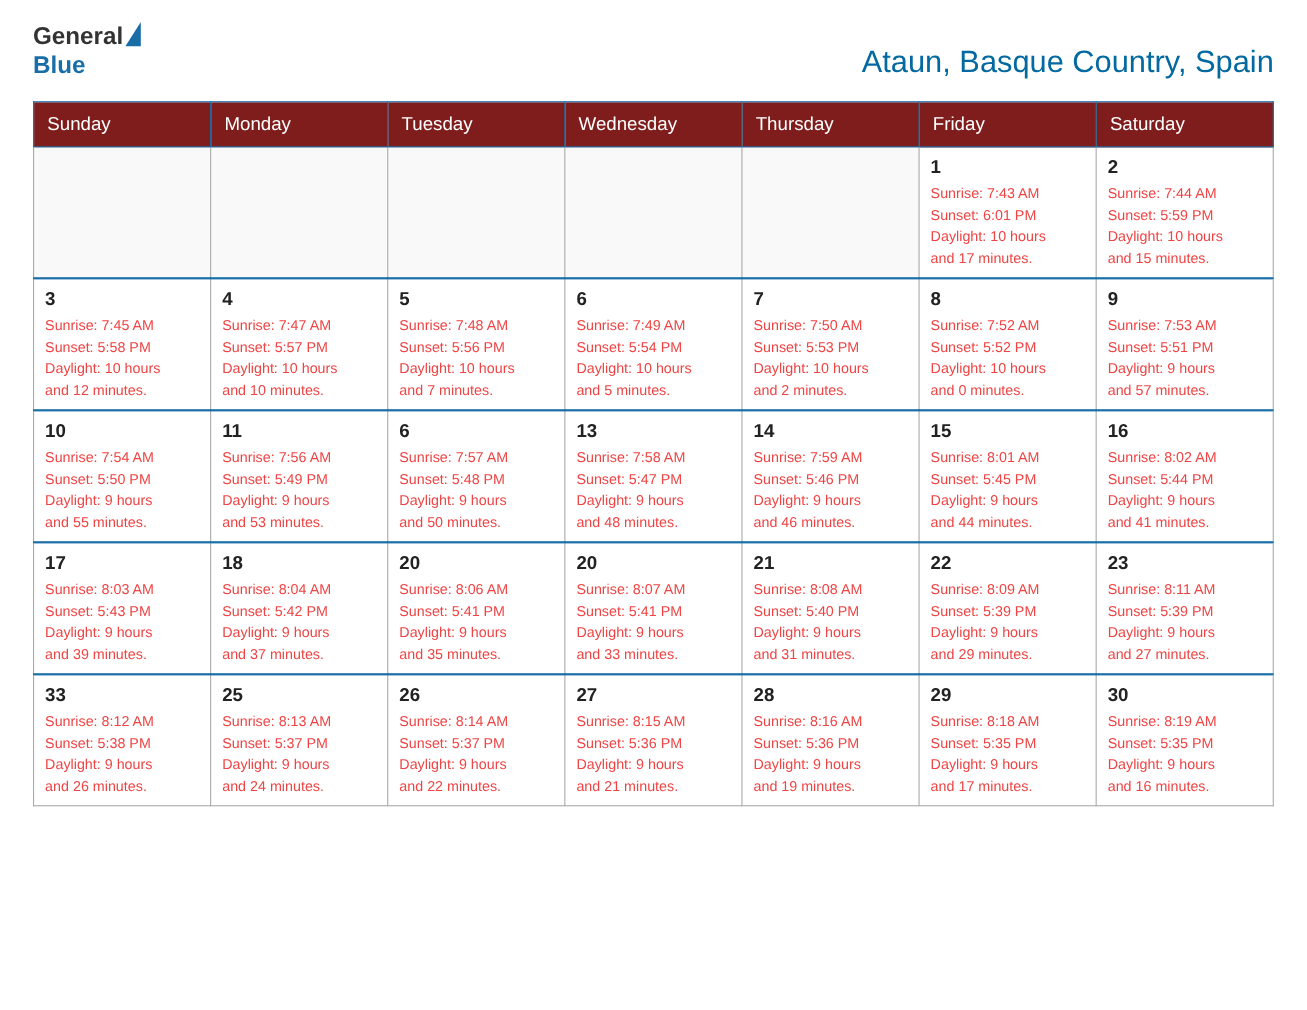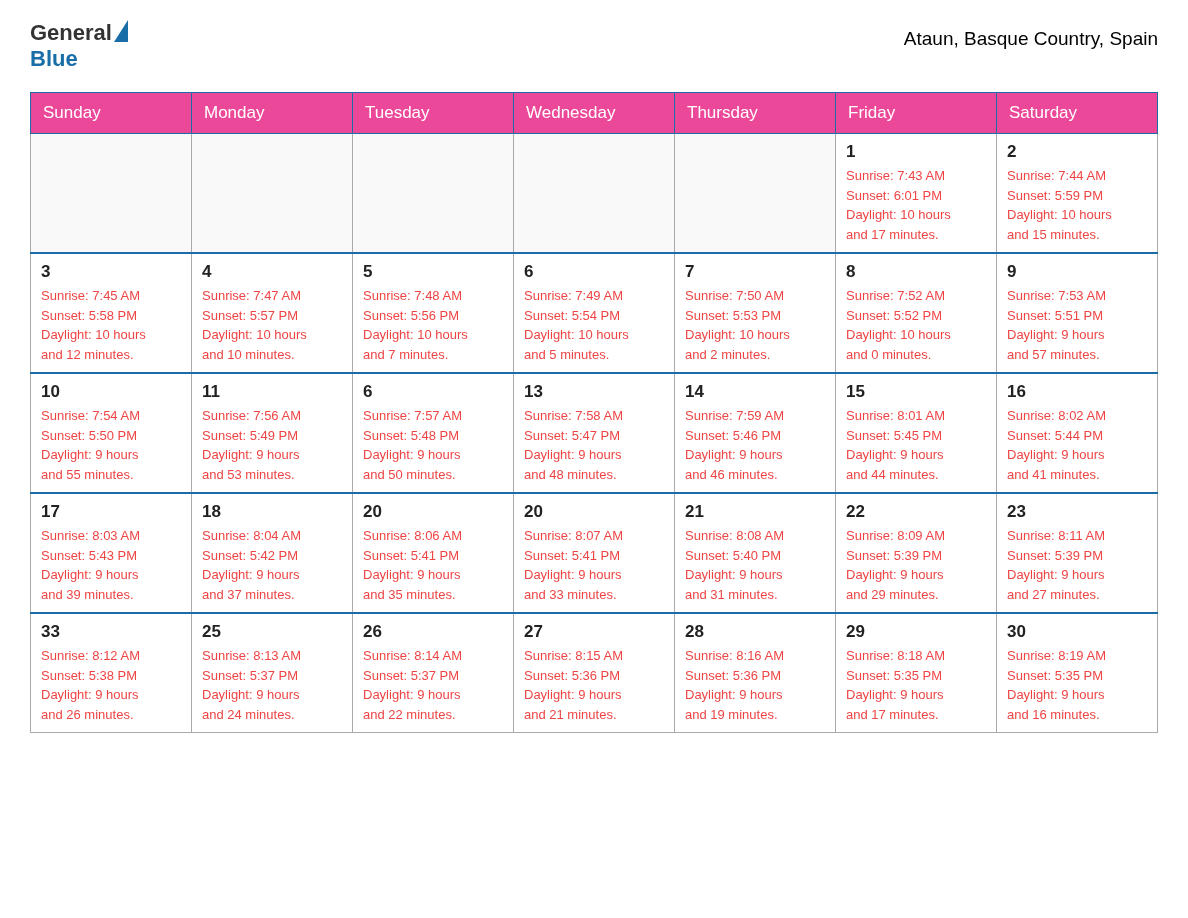--- a/index.html
+++ b/index.html
@@ -50,31 +50,31 @@
     .title-section {
       text-align: right;
     }
     .month-title {
       font-size: 46px;
       font-weight: normal;
       color: #222;
       line-height: 1.1;
     }
     .location-title {
-      font-size: 19px;
-      color: #000000;
-      margin-top: 8px;
+      font-size: 28px;
+      color: #0369a1;
+      margin-top: 20px;
     }
     .calendar {
       width: 100%;
       border-collapse: collapse;
       border: 1px solid #999;
     }
     .calendar th {
-      background-color: #ec4899;
+      background-color: #7f1d1d;
       color: white;
       font-size: 17px;
       font-weight: normal;
       padding: 10px 12px;
       text-align: left;
       border: 1px solid #1a6ea8;
     }
     .calendar td {
       vertical-align: top;
       padding: 8px 10px;

